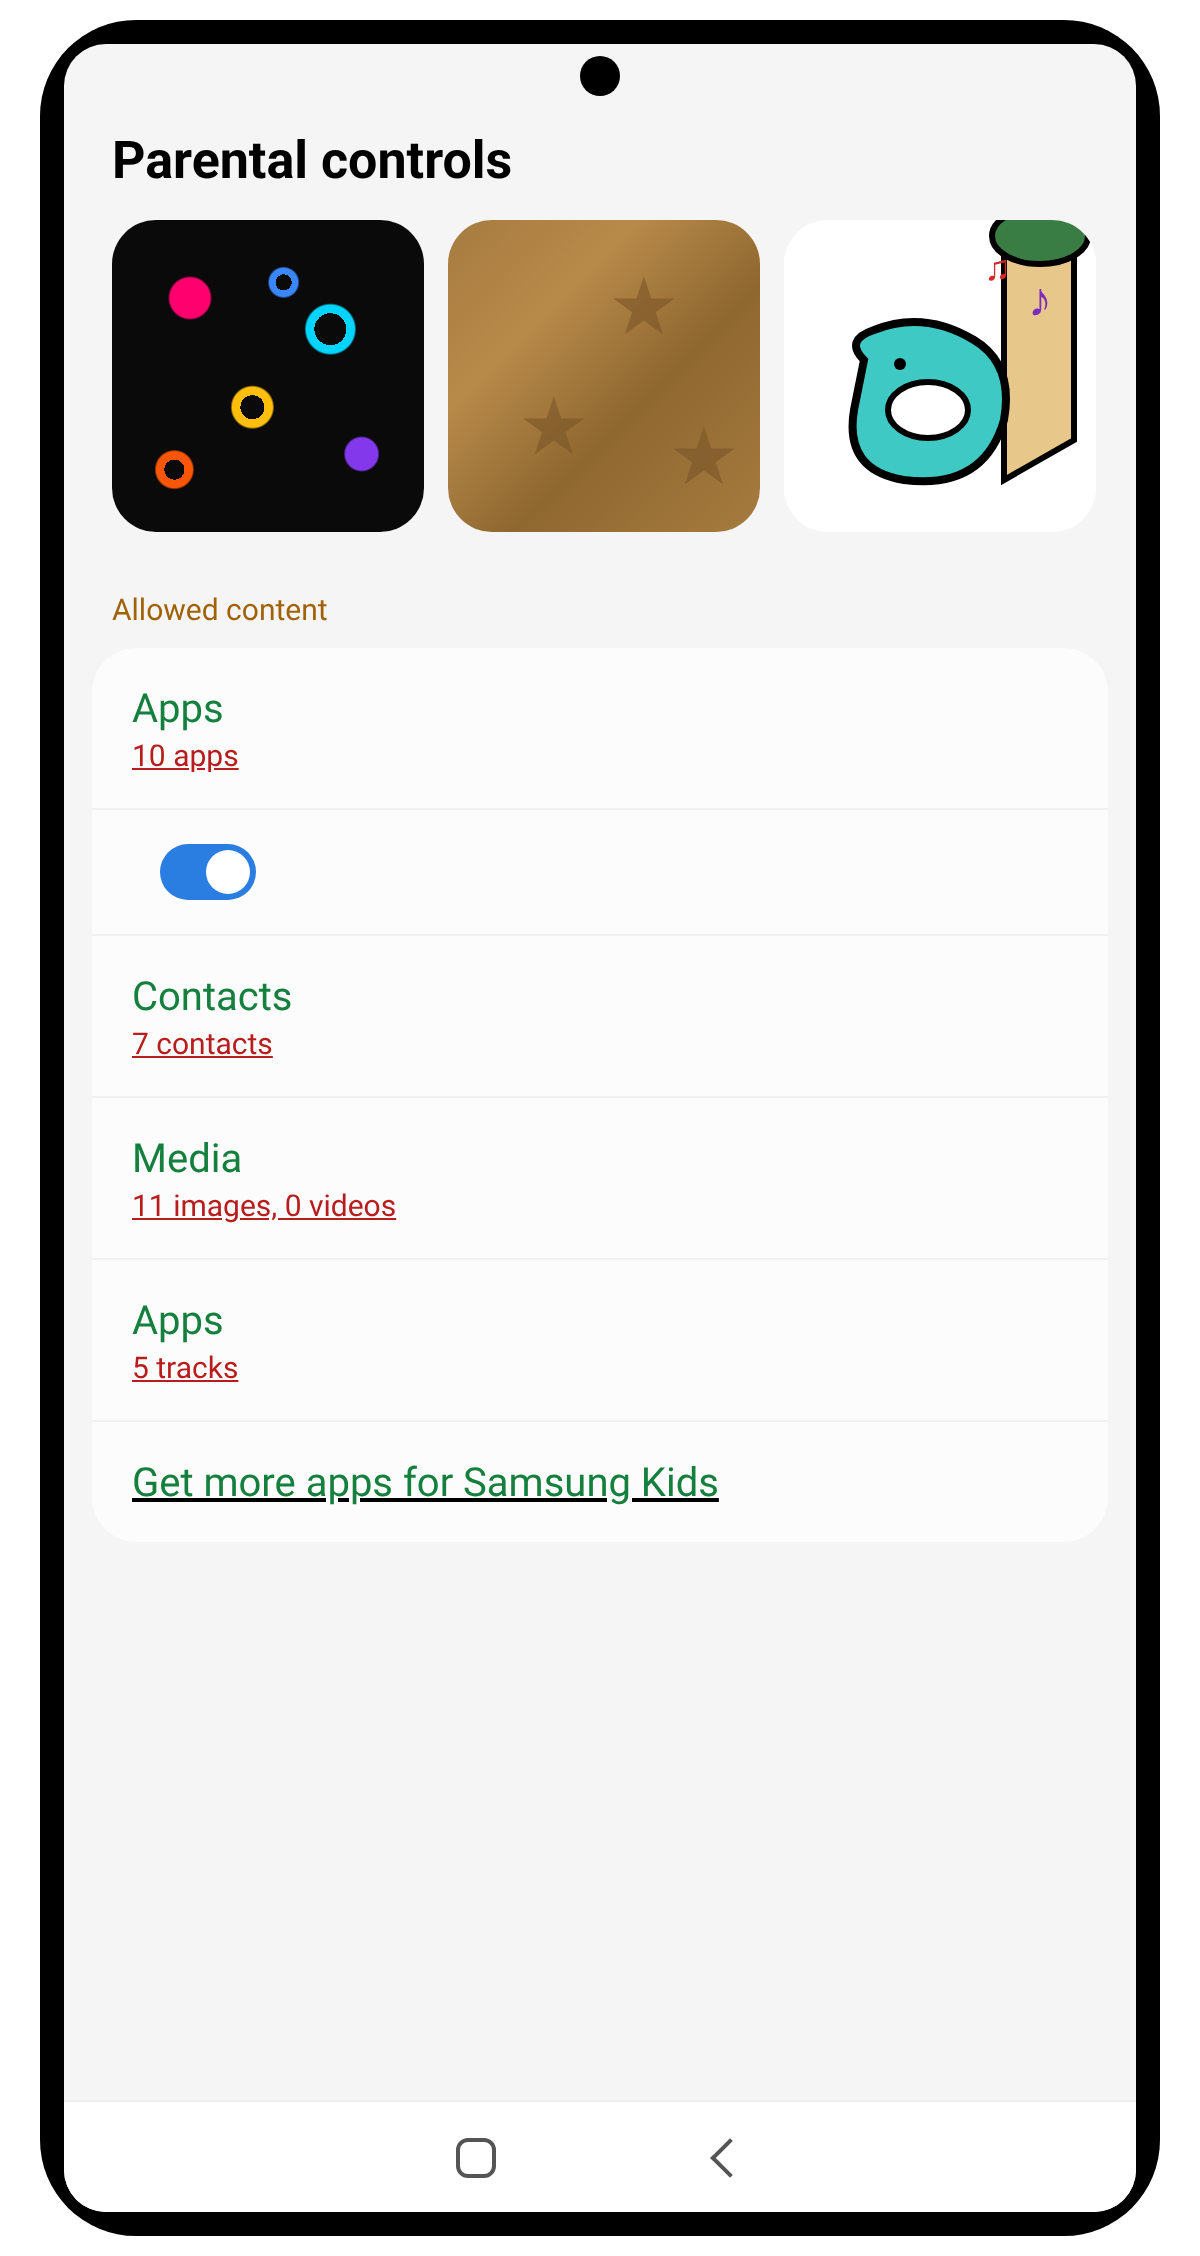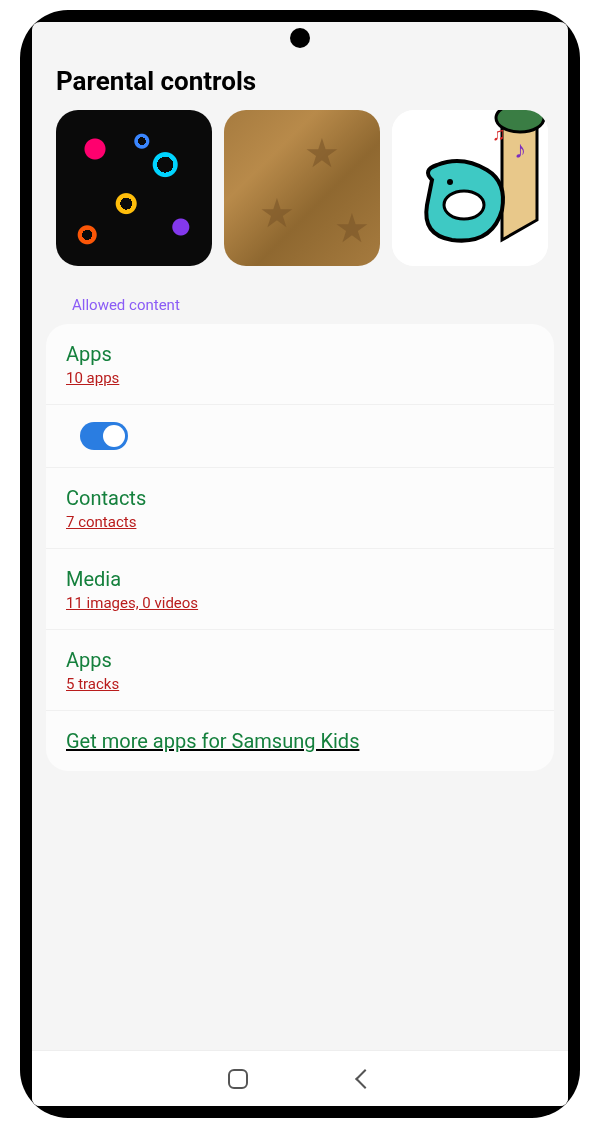--- a/index.html
+++ b/index.html
@@ -9,21 +9,21 @@
       height: 1108px;
       background: #000;
       border-radius: 48px;
       padding: 12px;
       position: relative;
     }
     .phone-screen {
       width: 100%;
       height: 100%;
       background: #f5f5f5;
-      border-radius: 8px;
+      border-radius: 21px;
       overflow: hidden;
       position: relative;
       display: flex;
       flex-direction: column;
     }
     .camera-notch {
       position: absolute;
       top: 18px;
       left: 50%;
       transform: translateX(-50%);
@@ -85,22 +85,22 @@
       opacity: 0.6;
     }
     .thumb-cartoon {
       background: #fff;
     }
     .thumb-cartoon svg {
       width: 100%; height: 100%;
     }
     .section-header {
       font-size: 15px;
-      color: #8b5cf6;
-      padding: 10px 24px 10px 40px;
+      color: #a16207;
+      padding: 10px 24px 10px 24px;
     }
     .card {
       background: #fcfcfc;
       margin: 0 14px;
       border-radius: 22px;
     }
     .setting-row {
       padding: 17px 20px;
       display: flex;
       align-items: center;

